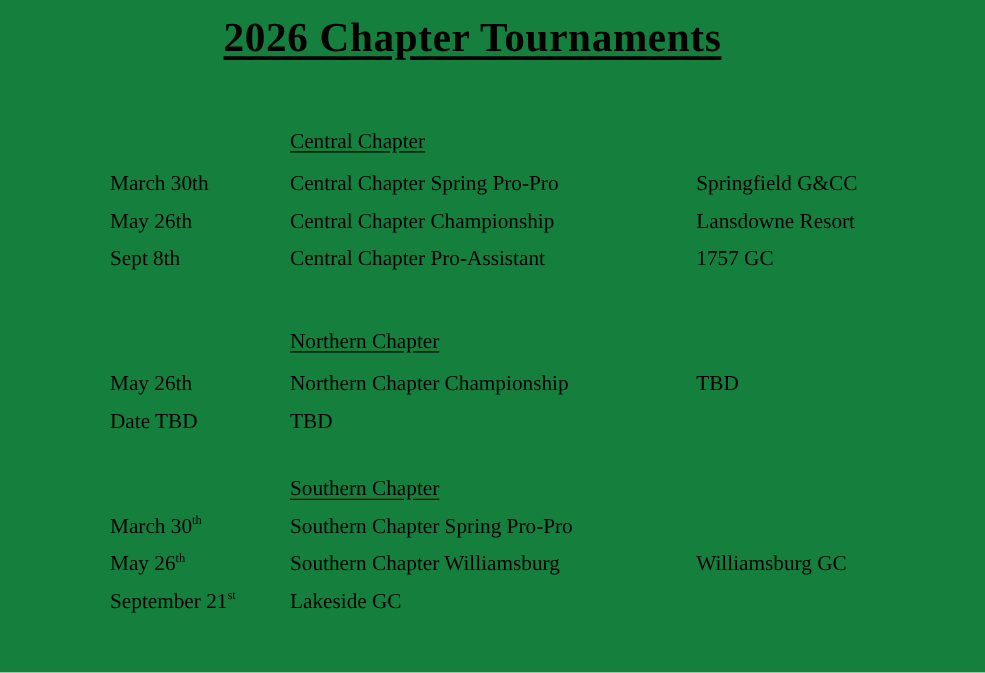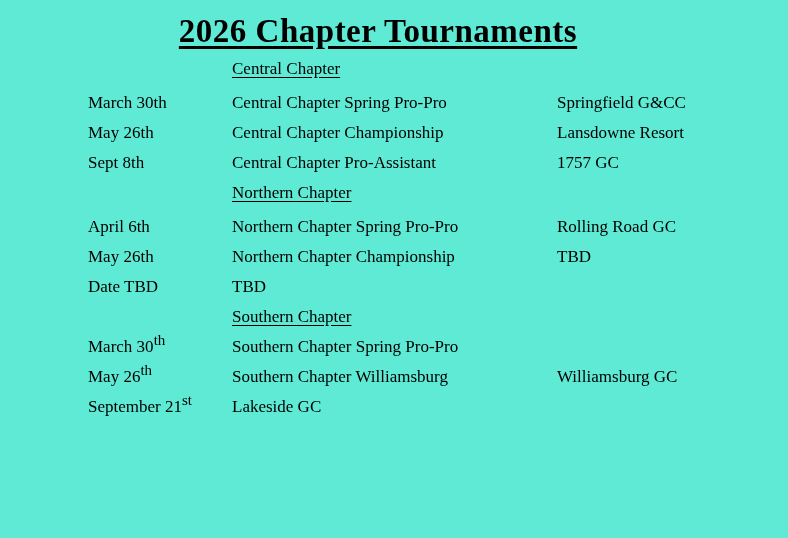--- a/index.html
+++ b/index.html
@@ -4,21 +4,21 @@
 <style>
   html, body {
     margin: 0;
     padding: 0;
     background: #ffffff;
   }
   .page {
     position: relative;
     width: 788px;
     height: 538px;
-    background: #5eead4;
+    background: #15803d;
     color: #000000;
     font-family: "Liberation Serif", "DejaVu Serif", serif;
     overflow: hidden;
   }
   .doc-title {
     margin: 8px 32px 0 0;
     text-align: center;
     font-size: 33px;
     font-weight: bold;
     line-height: 46px;
@@ -34,35 +34,35 @@
   }
   .section-heading {
     line-height: 30px;
     margin-left: 144px; 
   }
   .section-heading span {
     text-decoration: underline;
     text-underline-offset: 3px;
   }
   .section { margin-top: 0; }
-  .section.first   { }
-  .section.second  { }
-  .section.third   { }
+  .section.first   { margin-top: 44px; }
+  .section.second  { margin-top: 36px; }
+  .section.third   { margin-top: 24px; }
   .section.first  .section-heading,
   .section.second .section-heading { margin-bottom: 4px; }
   .row {
     display: grid;
     grid-template-columns: 144px 325px 140px;
     line-height: 30px;
   }
   .cell { white-space: nowrap; }
   .cell.venue { }
   .cell.venue.center { }
   sup {
-    font-size: 15px;
+    font-size: 10px;
     line-height: 0;
     vertical-align: super;
   }
 </style>
 </head>
 <body>
 
 <div class="page">
 
   <h1 class="doc-title">2026 Chapter Tournaments</h1>
@@ -88,25 +88,20 @@
         <span class="cell event">Central Chapter Pro-Assistant</span>
         <span class="cell venue">1757 GC</span>
       </div>
     </div>
 
     <div class="section second">
       <div class="section-heading">
         <span>Northern Chapter</span>
       </div>
       <div class="row">
-        <span class="cell date">April 6th</span>
-        <span class="cell event">Northern Chapter Spring Pro-Pro</span>
-        <span class="cell venue">Rolling Road GC</span>
-      </div>
-      <div class="row">
         <span class="cell date">May 26th</span>
         <span class="cell event">Northern Chapter Championship</span>
         <span class="cell venue center">TBD</span>
       </div>
       <div class="row">
         <span class="cell date">Date TBD</span>
         <span class="cell venue center">TBD</span>
       </div>
     </div>
 

